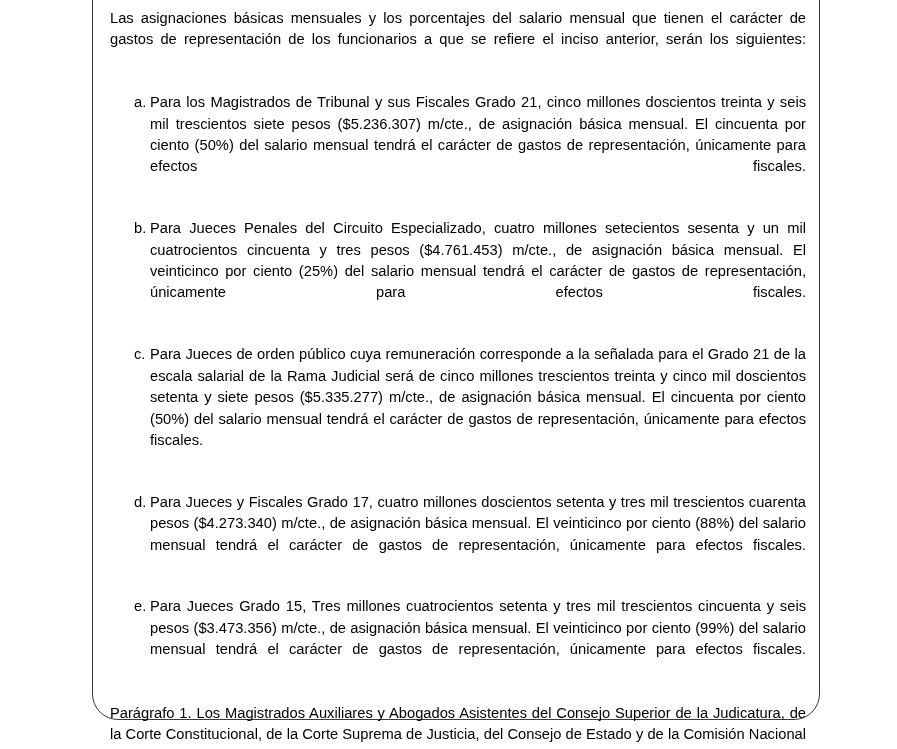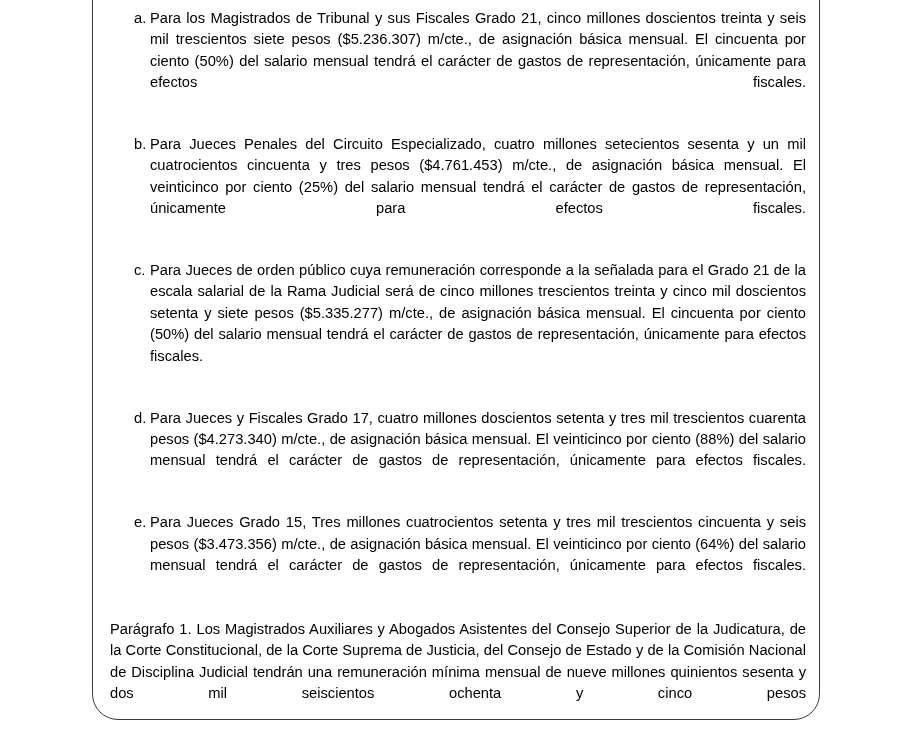--- a/index.html
+++ b/index.html
@@ -94,20 +94,21 @@
     font-weight: normal;
   }
 </style>
 </head>
 <body>
 
 <div id="doc-frame"></div>
 
 <div id="doc-content">
 
+  <p class="para" id="intro-paragraph">Las asignaciones básicas mensuales y los porcentajes del salario mensual que tienen el carácter de gastos de representación de los funcionarios a que se refiere el inciso anterior, serán los siguientes:</p>
 
   <ol class="letter-list">
 
     <li>
       <span class="marker">a.</span>
       <span class="item-text">Para los Magistrados de Tribunal y sus Fiscales Grado 21, cinco millones doscientos treinta y seis mil trescientos siete pesos ($5.236.307) m/cte., de asignación básica mensual. El cincuenta por ciento (50%) del salario mensual tendrá el carácter de gastos de representación, únicamente para efectos fiscales.</span>
     </li>
 
     <li>
       <span class="marker">b.</span>
@@ -119,20 +120,20 @@
       <span class="item-text">Para Jueces de orden público cuya remuneración corresponde a la señalada para el Grado 21 de la escala salarial de la Rama Judicial será de cinco millones trescientos treinta y cinco mil doscientos setenta y siete pesos ($5.335.277) m/cte., de asignación básica mensual. El cincuenta por ciento (50%) del salario mensual tendrá el carácter de gastos de representación, únicamente para efectos fiscales.</span>
     </li>
 
     <li>
       <span class="marker">d.</span>
       <span class="item-text">Para Jueces y Fiscales Grado 17, cuatro millones doscientos setenta y tres mil trescientos cuarenta pesos ($4.273.340) m/cte., de asignación básica mensual. El veinticinco por ciento (88%) del salario mensual tendrá el carácter de gastos de representación, únicamente para efectos fiscales.</span>
     </li>
 
     <li>
       <span class="marker">e.</span>
-      <span class="item-text">Para Jueces Grado 15, Tres millones cuatrocientos setenta y tres mil trescientos cincuenta y seis pesos ($3.473.356) m/cte., de asignación básica mensual. El veinticinco por ciento (64%) del salario mensual tendrá el carácter de gastos de representación, únicamente para efectos fiscales.</span>
+      <span class="item-text">Para Jueces Grado 15, Tres millones cuatrocientos setenta y tres mil trescientos cincuenta y seis pesos ($3.473.356) m/cte., de asignación básica mensual. El veinticinco por ciento (99%) del salario mensual tendrá el carácter de gastos de representación, únicamente para efectos fiscales.</span>
     </li>
 
   </ol>
 
   <p class="para" id="paragrafo-block"><span class="bold-lead">Parágrafo 1.</span><span> Los Magistrados Auxiliares y Abogados Asistentes del Consejo Superior de la Judicatura, de la Corte Constitucional, de la Corte Suprema de Justicia, del Consejo de Estado y de la Comisión Nacional de Disciplina Judicial tendrán una remuneración mínima mensual de nueve millones quinientos sesenta y dos mil seiscientos ochenta y cinco pesos</span></p>
 
 </div>
 
 </body></html>

